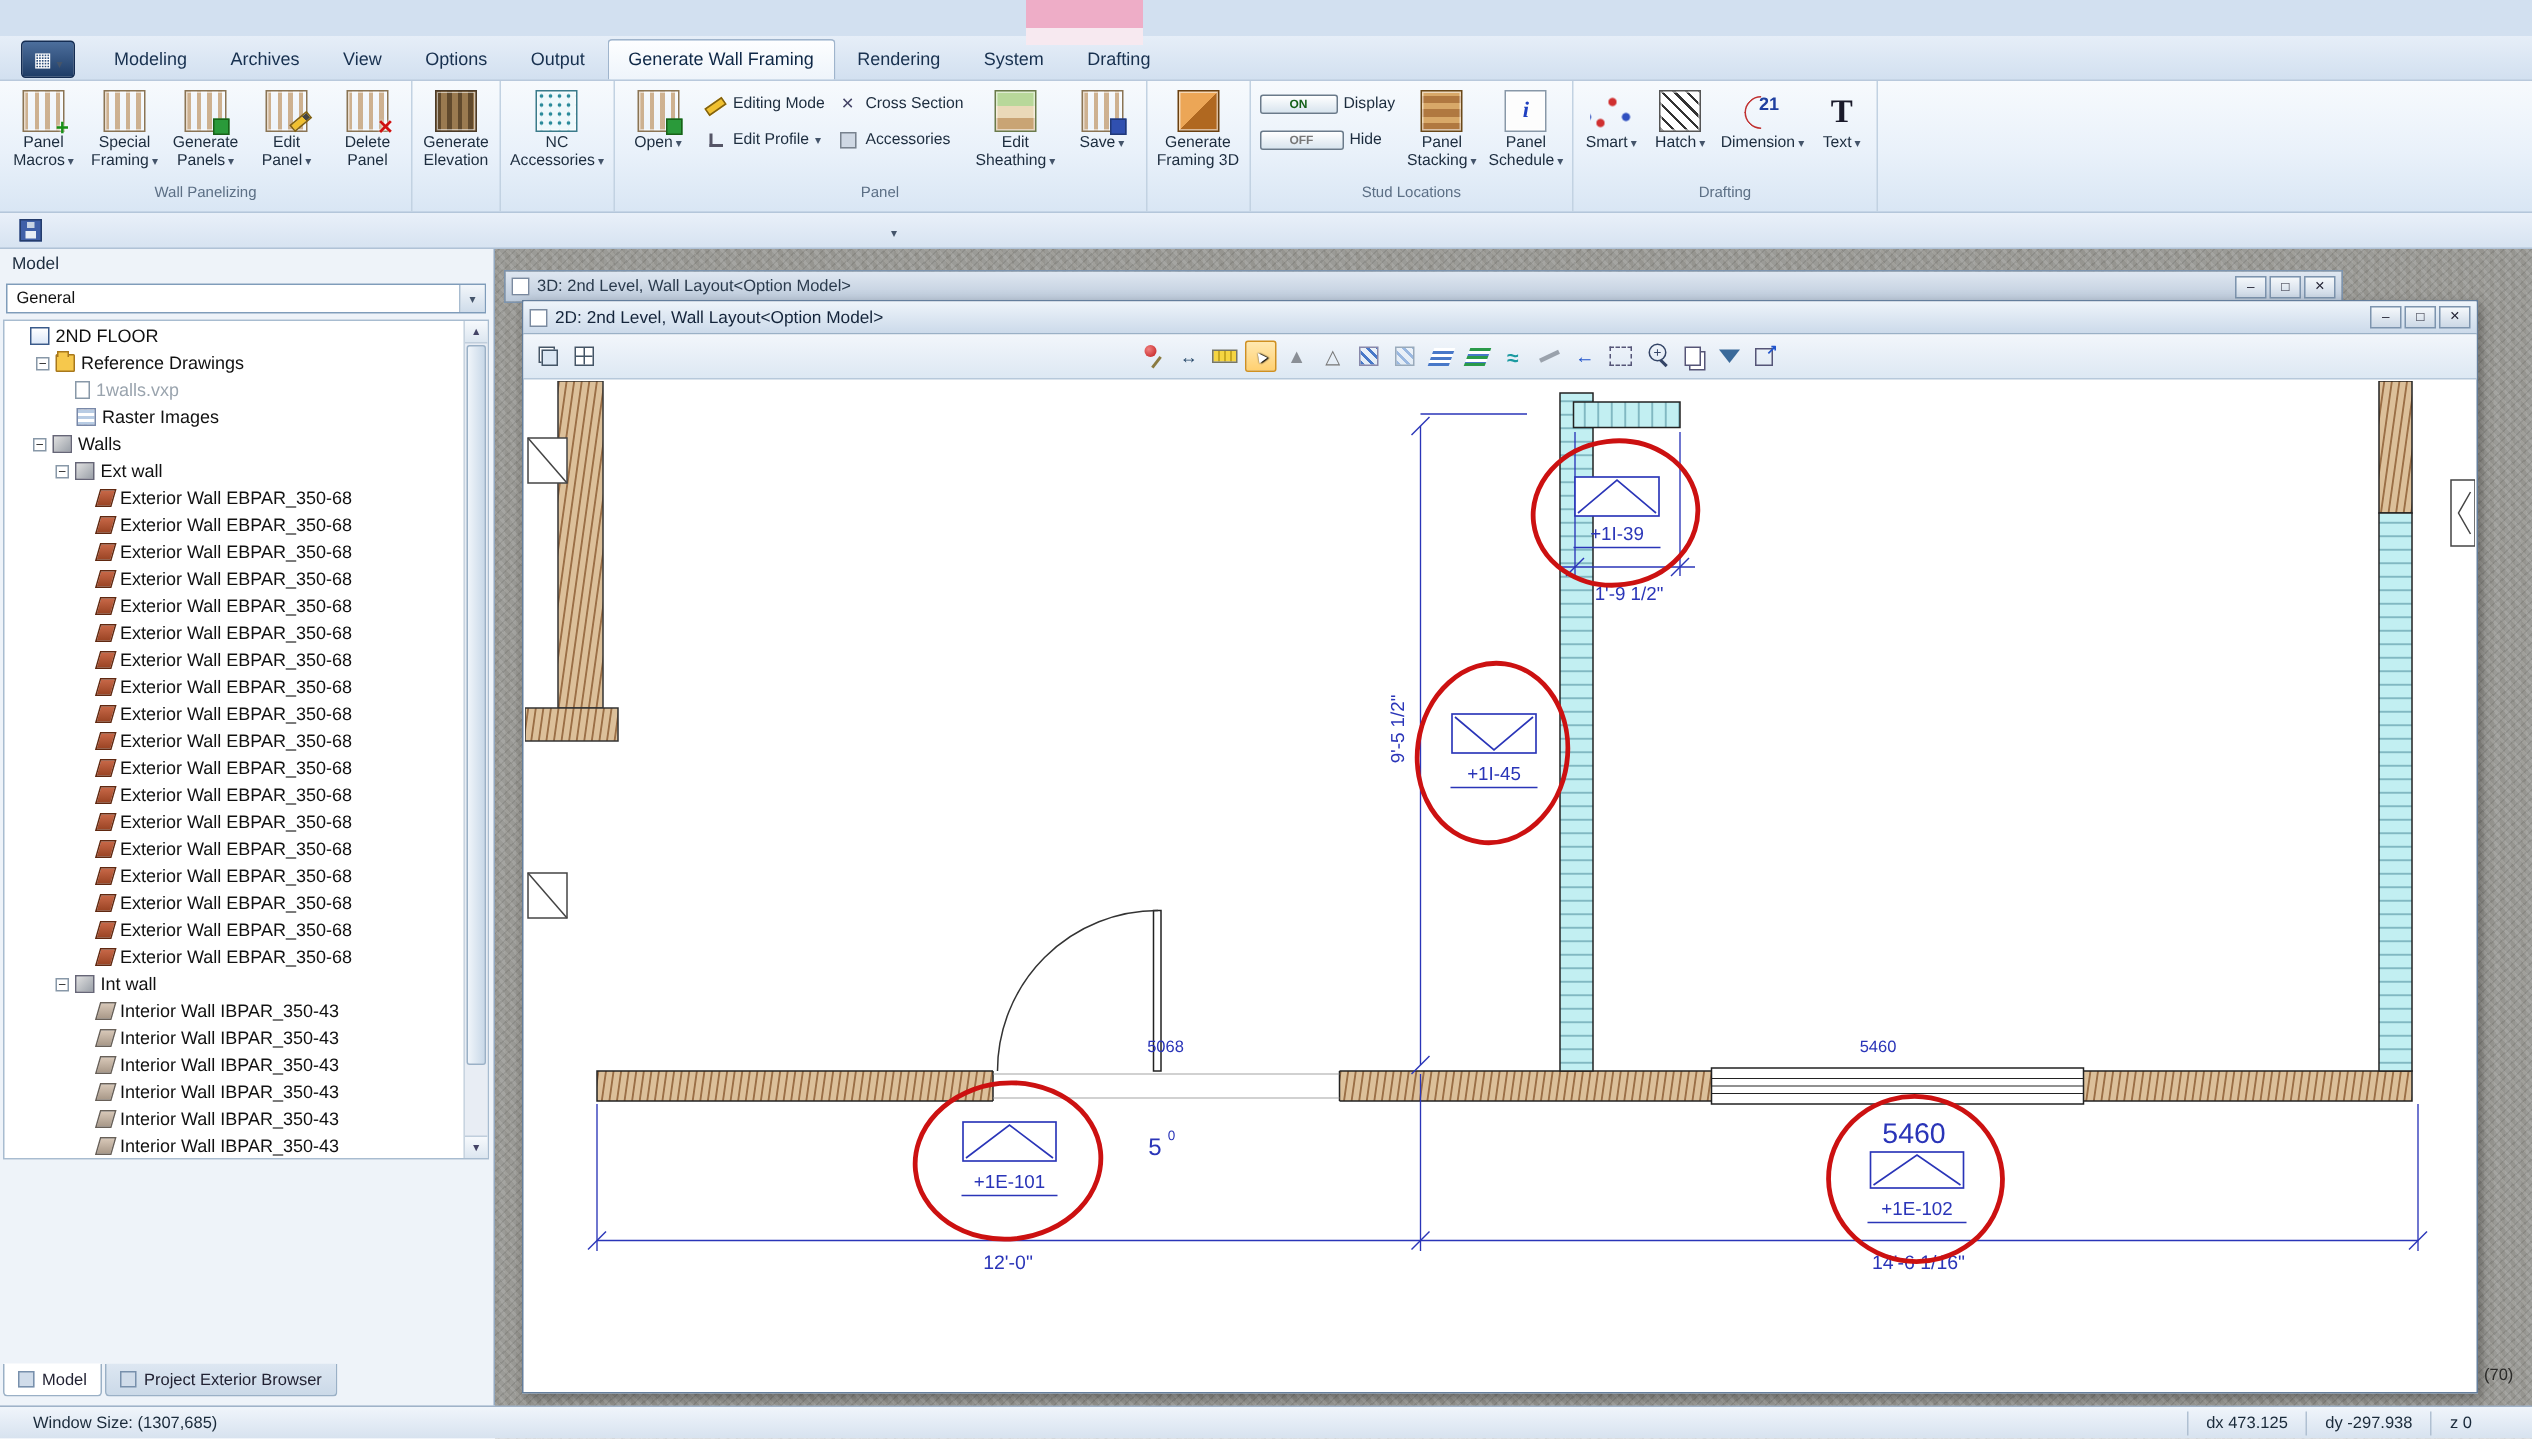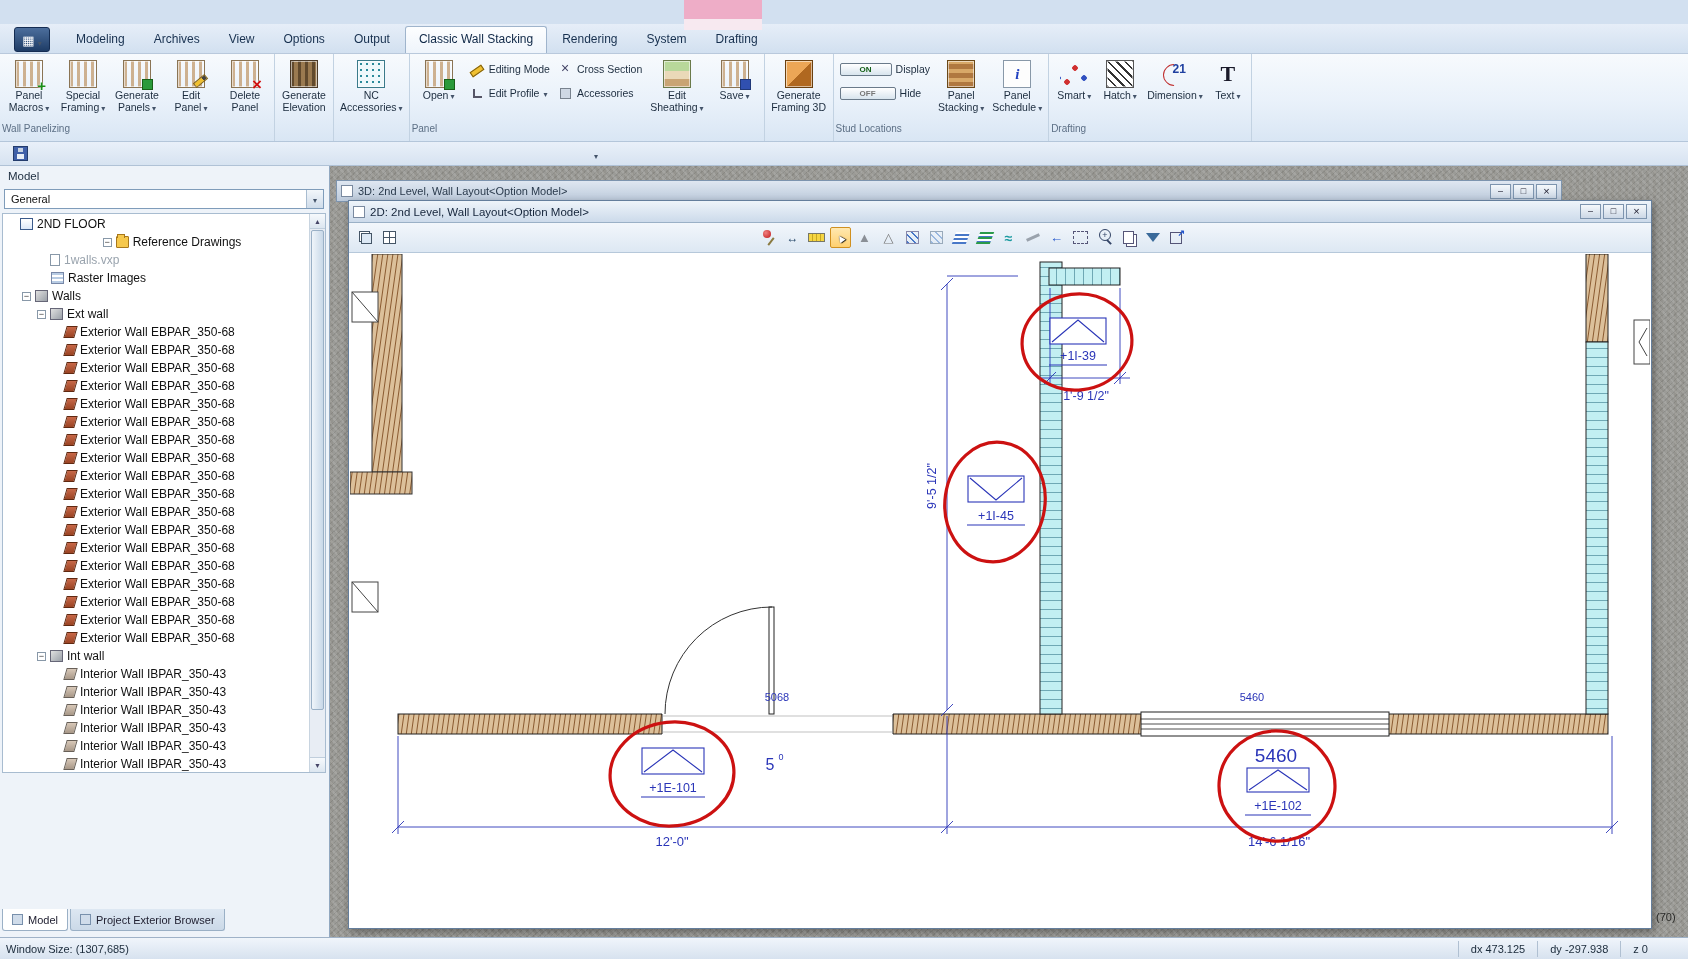--- a/index.html
+++ b/index.html
@@ -24,21 +24,21 @@
 #appmenu .grid-glyph::before{content:"▦";font-size:13px}
 #appmenu .caret{margin-top:2px}
 .rtab{padding:5px 13px 7px;font-size:12px;color:#17304f;border:1px solid transparent;border-bottom:none;margin-right:1px;border-radius:3px 3px 0 0;white-space:nowrap}
 .rtab.active{background:linear-gradient(180deg,#fdfeff,#eef4fb);border-color:#9fb4cc;color:#0e2746}
 
 
 #ribbon{position:absolute;top:54px;left:0;width:100%;height:88px;display:flex;
  background:linear-gradient(180deg,#f7fafd 0%,#e9f1fa 55%,#d9e6f4 100%);border-bottom:1px solid #b4c6da}
 .rgroup{display:flex;flex-direction:column;border-right:1px solid #c2d2e2;padding:1px 2px 0}
 .rgroup .btns{flex:1;display:flex;align-items:stretch}
-.glabel{height:15px;text-align:left;font-size:10px;color:#5c6f85;padding-bottom:18px}
+.glabel{height:15px;text-align:center;font-size:10px;color:#5c6f85;padding-bottom:18px}
 .rbtn{min-width:54px;display:flex;flex-direction:column;align-items:center;padding:3px 3px 1px;border:1px solid transparent;border-radius:2px}
 .blabel{font-size:10.5px;line-height:1.12;text-align:center;color:#1c2c3e;white-space:pre-line}
 .caret::before{content:"▾";font-size:8px;color:#44546a}
 .blabel .caret{margin-left:2px}
 .scol{display:flex;flex-direction:column;justify-content:flex-start;padding:6px 4px;gap:8px}
 .sbtn{display:flex;align-items:center;gap:4px;font-size:10.5px;color:#1c2c3e;height:16px;white-space:nowrap}
 
 
 .ric{width:28px;height:28px;margin:1px auto 2px;position:relative;border:1px solid #8a7454;
  background:linear-gradient(180deg,#f4ead8,#ddc7a4);box-shadow:inset 0 0 0 1px rgba(255,255,255,.55)}
@@ -157,21 +157,21 @@
 .t-zoom-in-icon::before{content:"+";position:absolute;left:4px;top:1px;width:10px;height:10px;border:1.6px solid #346;border-radius:50%;font-size:9px;color:#346;display:flex;align-items:center;justify-content:center}
 .t-zoom-in-icon::after{content:"";position:absolute;width:2px;height:6px;background:#346;transform:rotate(-45deg);bottom:2px;right:4px}
 .t-copy-icon::before{content:"";position:absolute;left:4px;top:3px;width:9px;height:11px;border:1px solid #557;background:#fff;box-shadow:3px 3px 0 -1px #fff,3px 3px 0 0 #557}
 .t-filter-icon::before{content:"";width:0;height:0;border-left:7px solid rgba(0,0,0,0);border-right:7px solid rgba(0,0,0,0);border-top:9px solid #3a6a9a}
 .t-export-icon::before{content:"";position:absolute;left:3px;bottom:3px;width:10px;height:10px;border:1px solid #557}
 .t-export-icon::after{content:"↗";position:absolute;right:1px;top:0;font-size:9px;color:#2255cc;font-weight:bold}
 
 
 #statusbar{position:absolute;left:0;top:937px;width:100%;height:22px;background:linear-gradient(180deg,#f0f5fb,#d7e2ef);
  border-top:1px solid #9fb2c8;display:flex;align-items:center;font-size:11px;color:#1a2a3a}
-.sb-left{padding-left:6px}
+.sb-left{padding-left:22px}
 .sb-right{margin-left:auto;display:flex;margin-right:28px}
 .sb-cell{border-left:1px solid #b0c0d2;padding:2px 12px;white-space:nowrap}
 
 
 #pink-artifact{position:absolute;left:684px;top:0;width:78px;height:30px;z-index:60;
  background:linear-gradient(180deg,#eeadc7 0 62%,#f7e9f0 62%)}
 
 svg{font-family:"Liberation Sans",sans-serif}
 </style>
 </head>
@@ -186,21 +186,21 @@
     <div id="appmenu">
       <span class="grid-glyph"></span>
       <span class="caret"></span>
     </div>
     <div style="display:flex;align-items:flex-end">
         <div class="rtab">Modeling</div>
         <div class="rtab">Archives</div>
         <div class="rtab">View</div>
         <div class="rtab">Options</div>
         <div class="rtab">Output</div>
-        <div class="rtab active">Classic Wall Stacking</div>
+        <div class="rtab active">Generate Wall Framing</div>
         <div class="rtab">Rendering</div>
         <div class="rtab">System</div>
         <div class="rtab">Drafting</div>
       </div>
   </div>
 
   <div id="ribbon">
 
     <div class="rgroup">
       <div class="btns">
@@ -376,21 +376,21 @@
           <span class="caret"></span>
         </span>
     </div>
     <div id="tree">
       <div id="tree-inner">
           <div class="tree-row" style="padding-left: 4px;">
             <span class="expander-sp"></span>
             <span class="tree-icon ti-floor"></span>
             <span class="tree-label">2ND FLOOR</span>
           </div>
-          <div class="tree-row" style="padding-left: 32px; justify-content: center;">
+          <div class="tree-row" style="padding-left: 21px;">
             <span class="expander exp-minus"></span>
             <span class="tree-icon ti-folder"></span>
             <span class="tree-label">Reference Drawings</span>
           </div>
           <div class="tree-row" style="padding-left: 34px;">
             <span class="expander-sp"></span>
             <span class="tree-icon ti-doc"></span>
             <span class="tree-label grayed">1walls.vxp</span>
           </div>
           <div class="tree-row" style="padding-left: 35px;">

